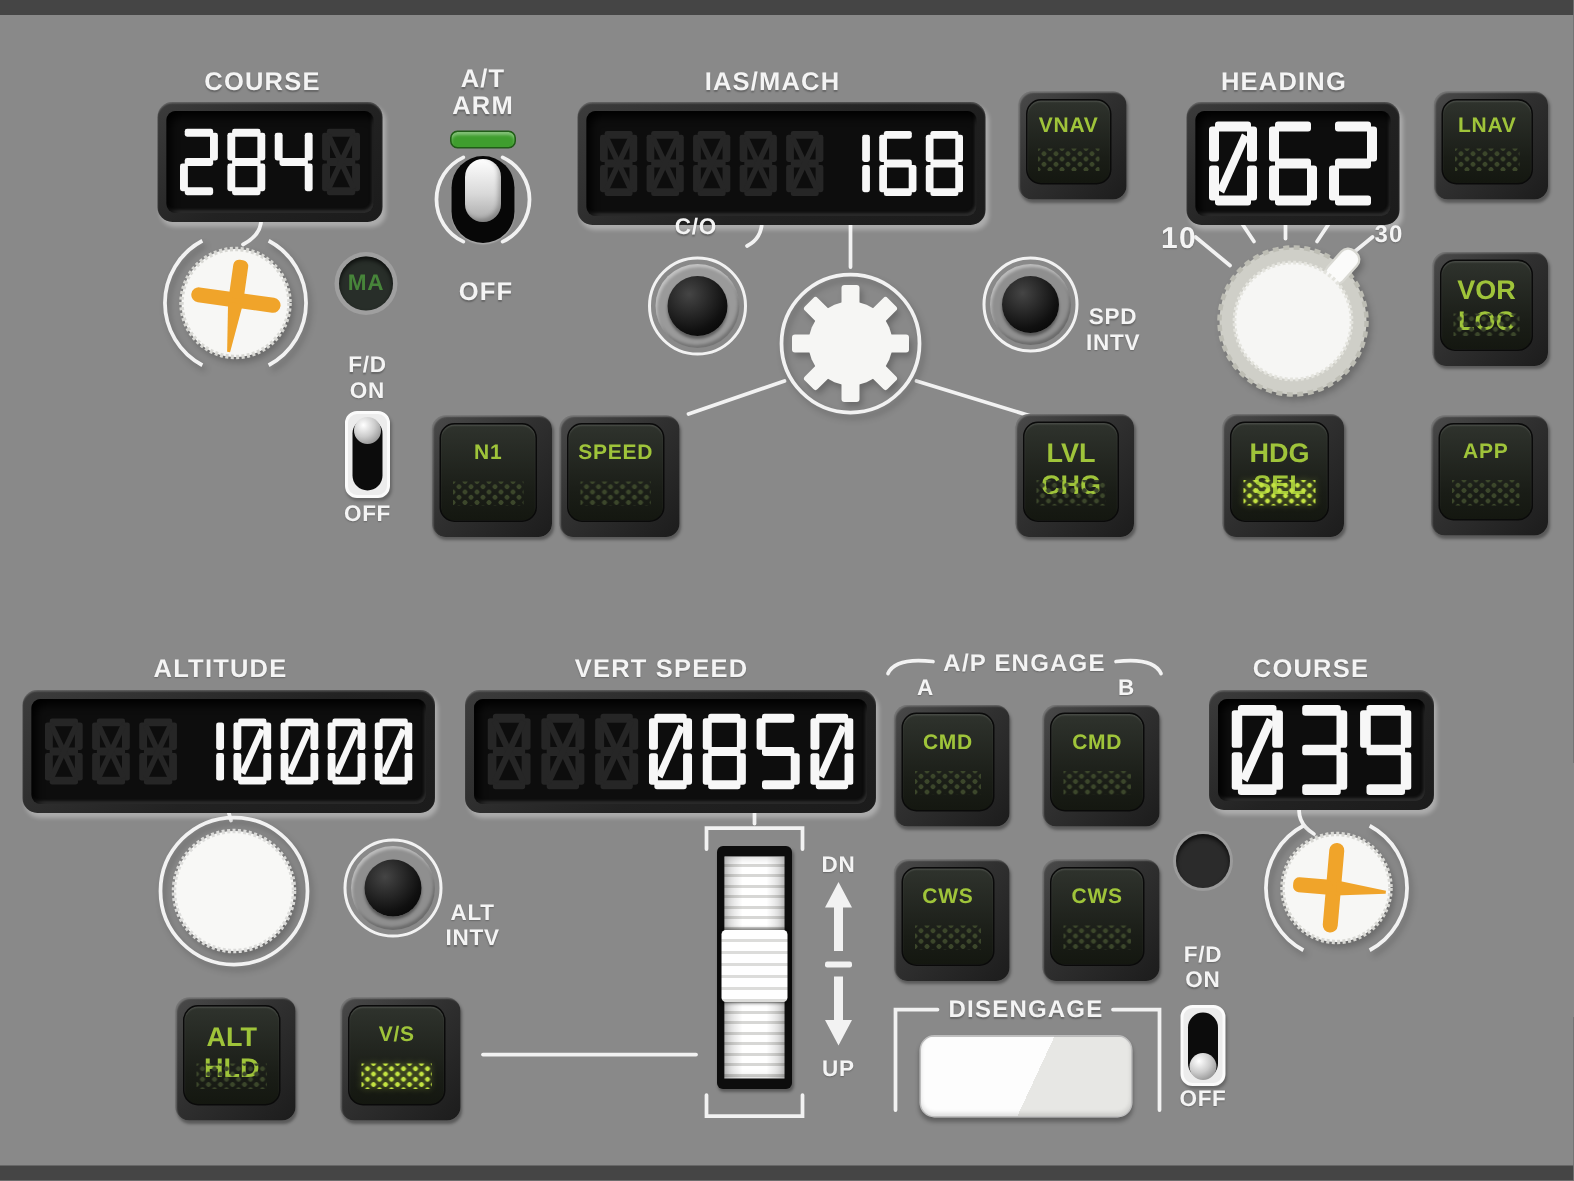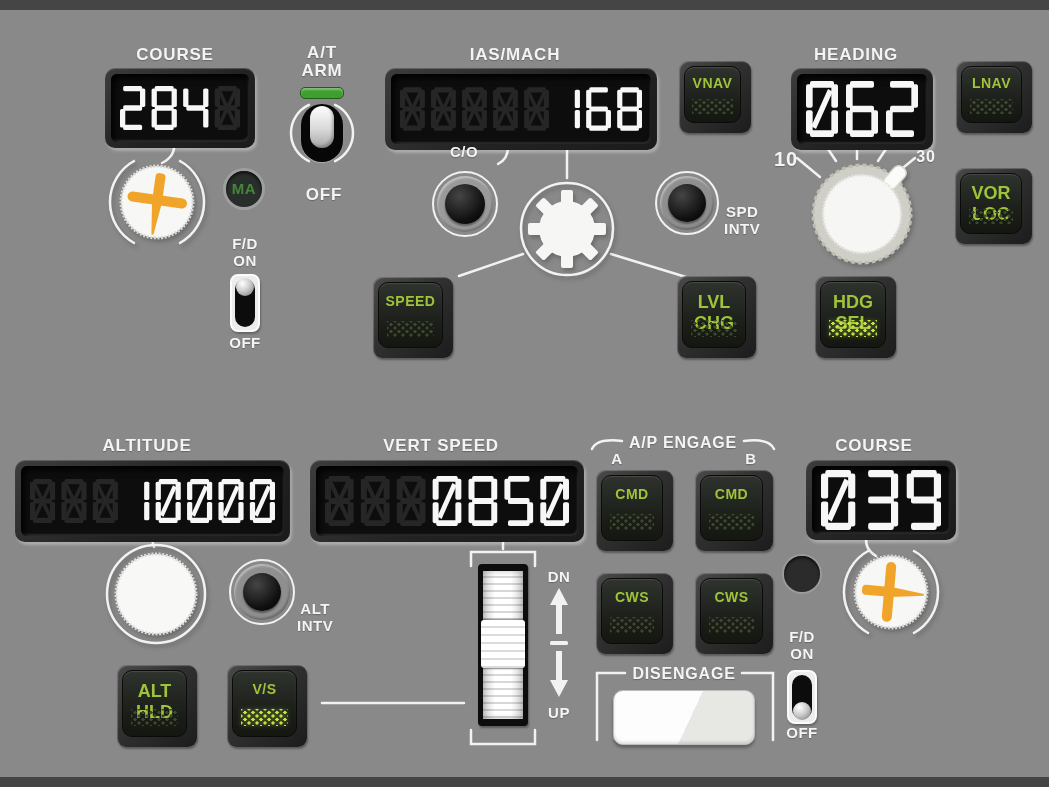--- a/index.html
+++ b/index.html
@@ -363,35 +363,47 @@
       </div>
   </div>
 
   <div class="lbl small" style="left:245px;top:235px;line-height:17px"><span>F/D</span><br><span>ON</span></div>
   <div class="fdbox" style="left:230px;top:274px;width:30px;height:58px" data-state="switches.fd_left" data-stateval="on">
     <div class="well"></div>
       <div class="ball"></div>
   </div>
   <div class="lbl small" style="left:245px;top:334px">OFF</div>
 
+  <div class="korry" style="left:288px;top:277px;width:80px;height:81px">
+    <div class="face">
+        <div class="klabel">N1</div>
+        <div class="dots"></div>
+      </div>
+  </div>
   <div class="korry" style="left:373px;top:277px;width:80px;height:81px">
     <div class="face">
         <div class="klabel">SPEED</div>
         <div class="dots"></div>
       </div>
   </div>
   <div class="korry" style="left:677px;top:276px;width:79px;height:82px">
     <div class="face">
         <div class="klabel tight">LVL CHG</div>
         <div class="dots"></div>
       </div>
   </div>
   <div class="korry lit" style="left:815px;top:276px;width:81px;height:82px">
     <div class="face">
         <div class="klabel tight">HDG SEL</div>
+        <div class="dots"></div>
+      </div>
+  </div>
+  <div class="korry" style="left:954px;top:277px;width:78px;height:80px">
+    <div class="face">
+        <div class="klabel">APP</div>
         <div class="dots"></div>
       </div>
   </div>
 
   <div class="lbl" style="left:147px;top:436px">ALTITUDE</div>
   <div class="bezel" style="left:15px;top:460px;width:263px;height:70px">
     <div class="lcdwin">
         <svg viewBox="0 0 234 42" preserveAspectRatio="xMidYMid meet" style="width:100%;height:100%;display:block">
           <g transform="translate(0,0)">
             <rect x="3" y="0" width="18" height="5" rx="1.5" fill="#262626"></rect>

